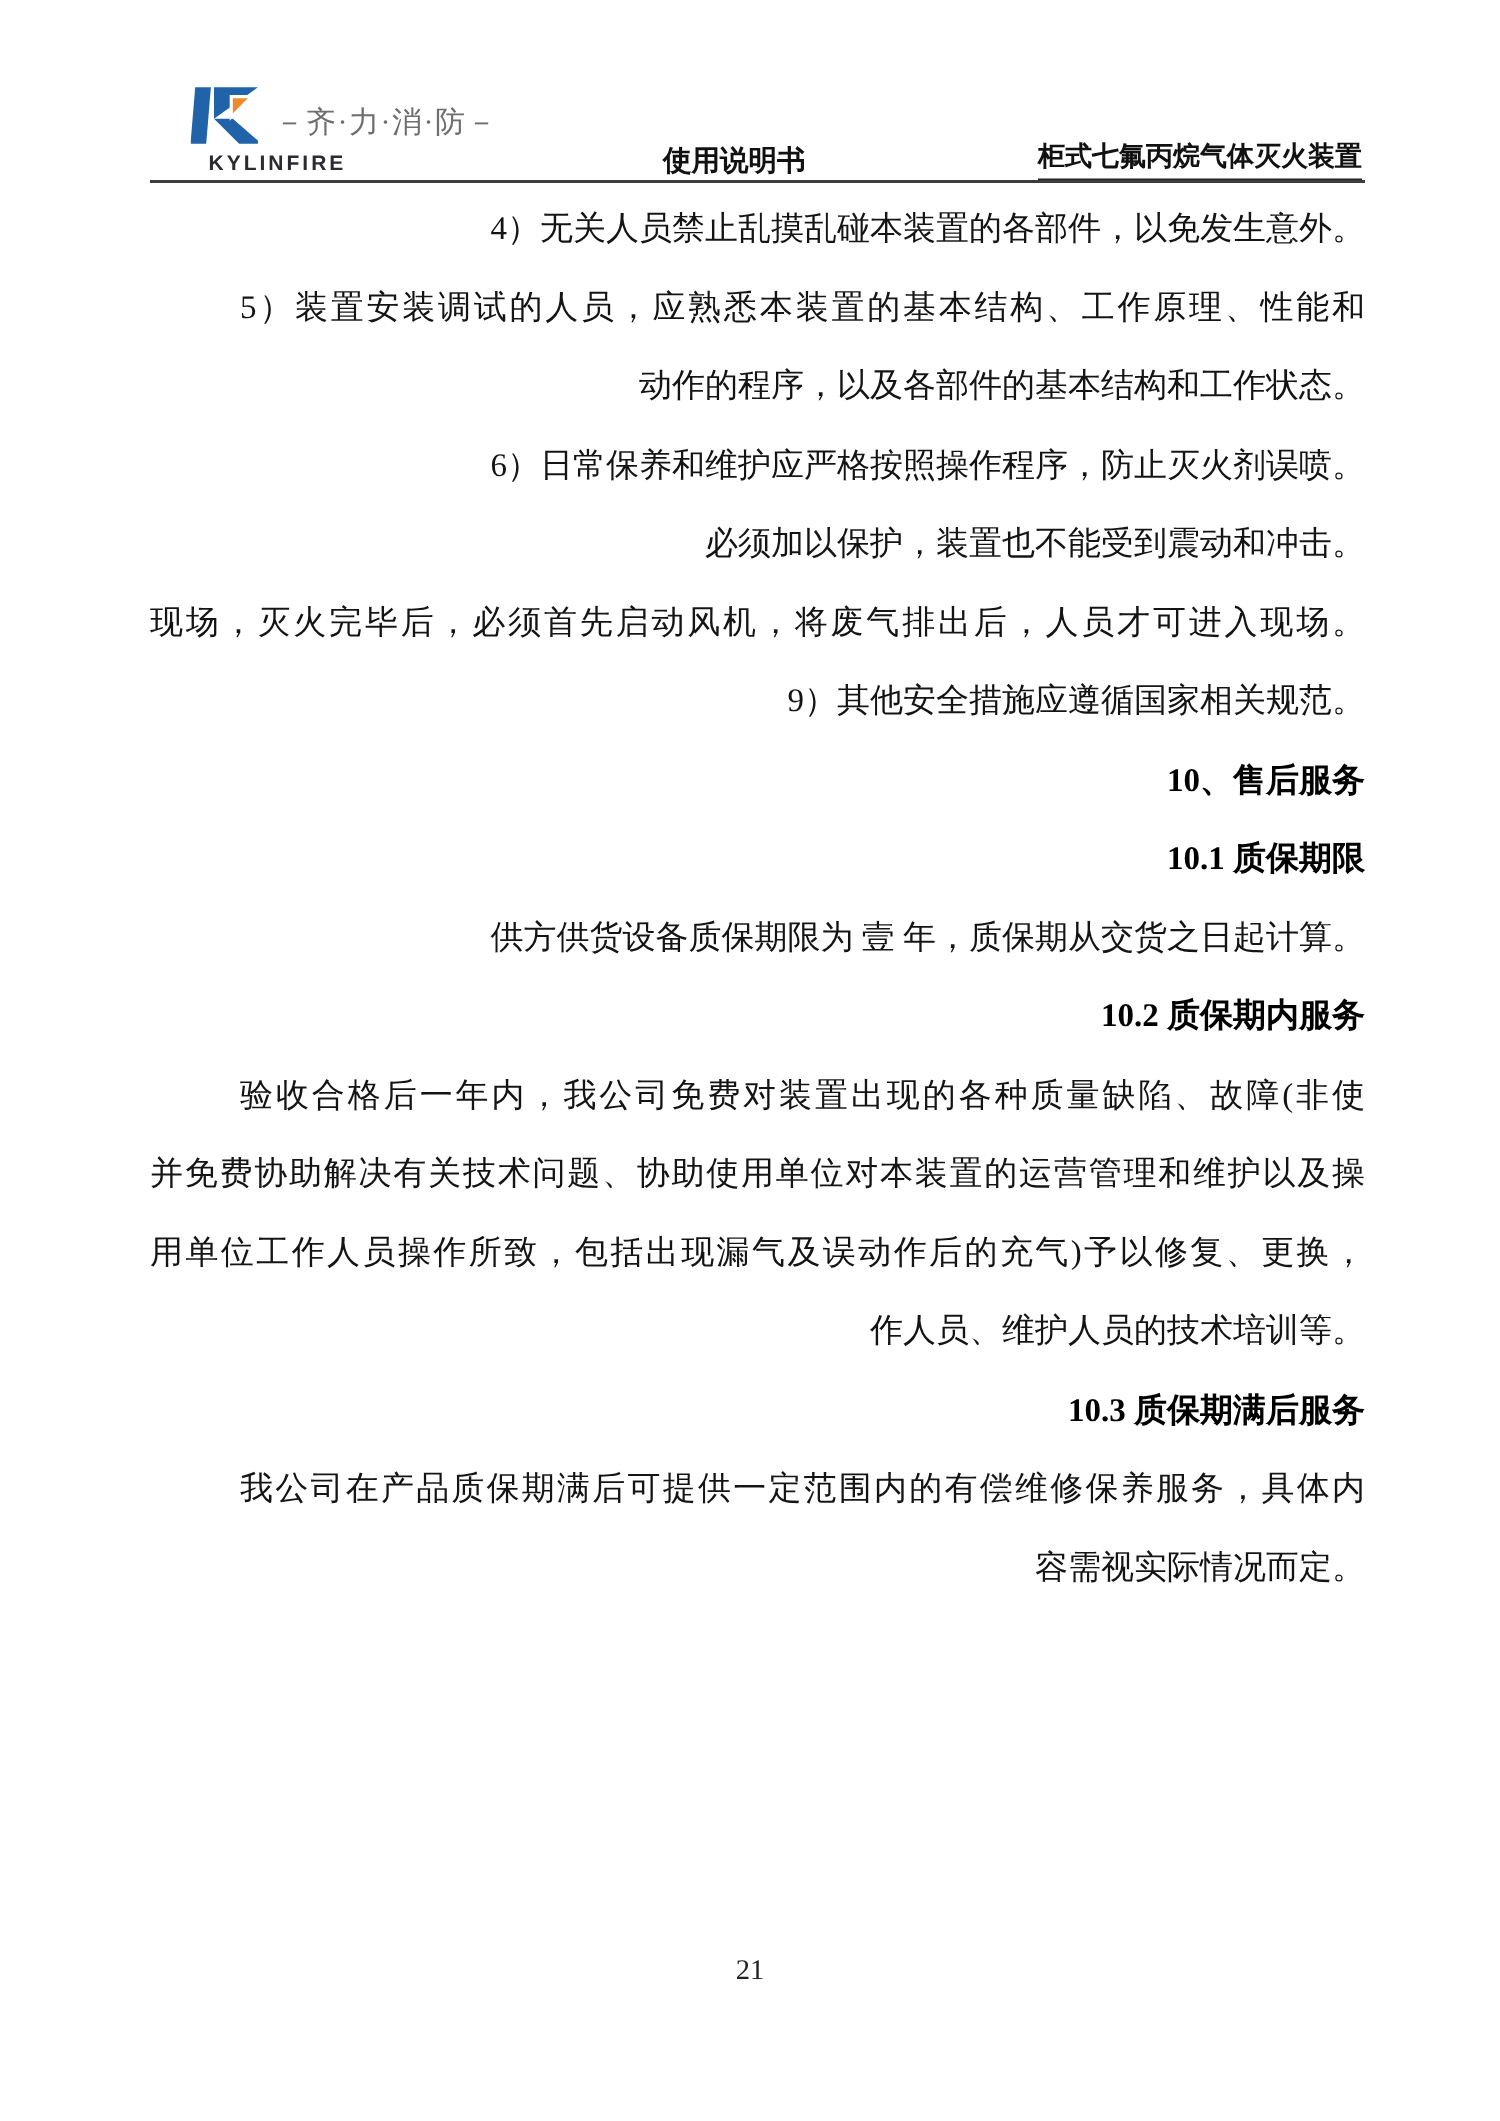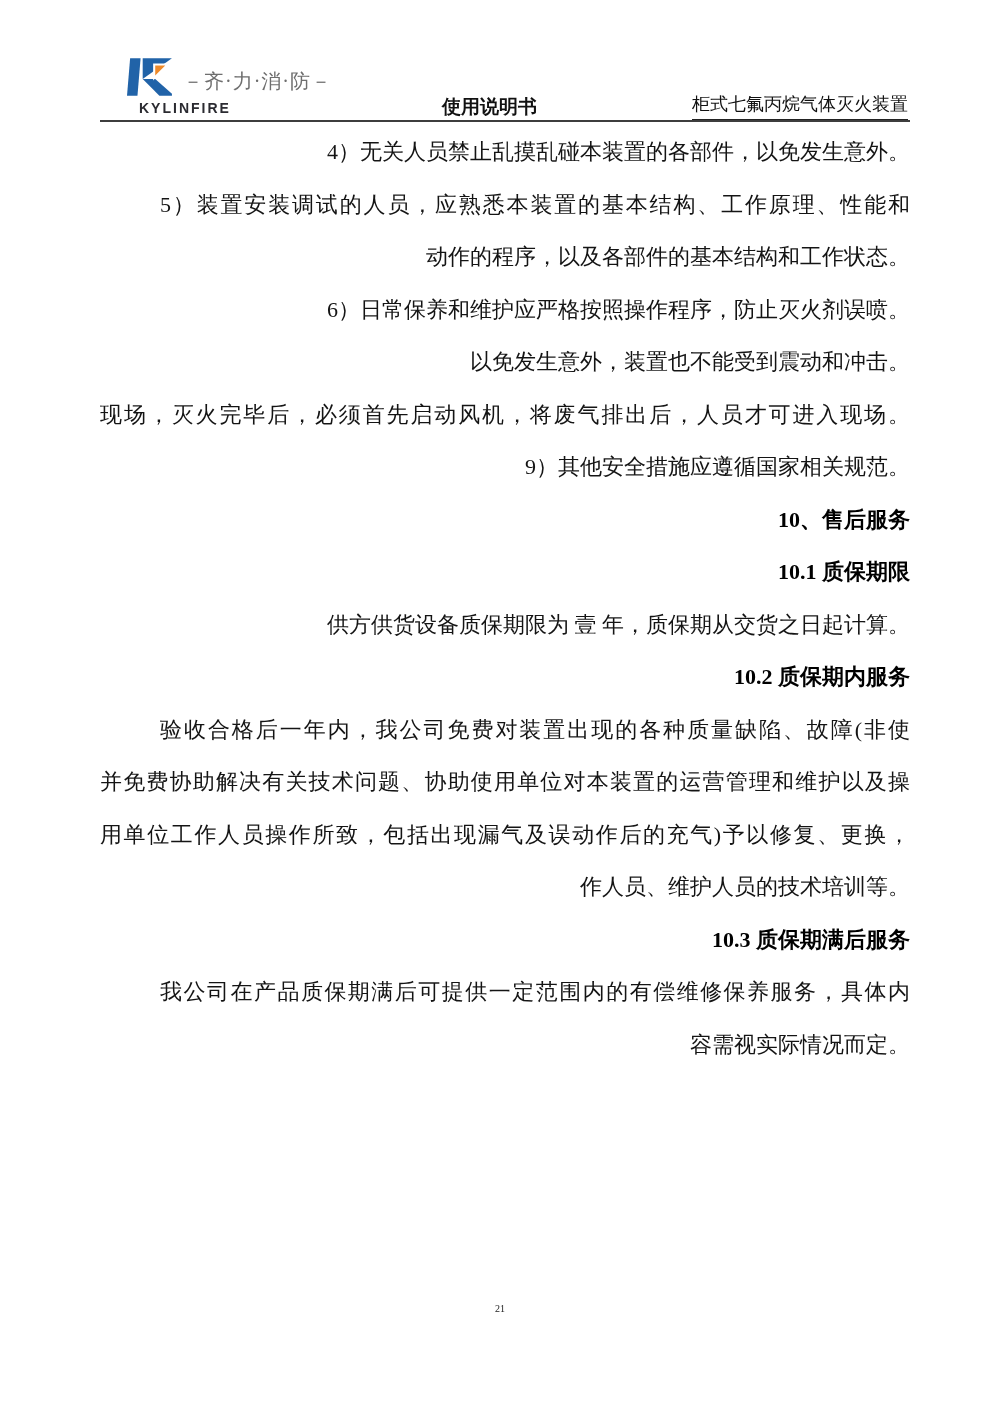--- a/index.html
+++ b/index.html
@@ -28,21 +28,21 @@
     color:#6e6e6e;
   }
   .doc-type{
     position:absolute;left:442px;top:94px;
     font-family:"Liberation Sans", sans-serif;
     font-weight:bold;font-size:19px;color:#111;
   }
   .doc-title{
     position:absolute;right:92px;top:92px;
     font-family:"Liberation Sans", sans-serif;
-    font-weight:normal;font-size:18px;color:#111;
+    font-weight:bold;font-size:18px;color:#111;
     border-bottom:3px solid #222;
     padding-bottom:3px;
   }
   .header-rule{
     position:absolute;left:100px;right:90px;top:120px;
     height:2px;background:#3d3d3d;
   }
   
   .content{
     position:absolute;left:100px;right:90px;top:126px;
@@ -53,21 +53,21 @@
     text-align:right;
     color:#141414;
   }
   .ln.ind{padding-left:60px;}
   .ln.just{text-align:justify;text-align-last:justify;}
   .ln.bold{font-weight:bold;color:#000;}
   
   .page-number{
     position:absolute;left:0;right:0;top:1303px;
     text-align:center;
-    font-size:10px;color:#222;
+    font-size:19px;color:#222;
   }
 </style>
 </head>
 <body>
 
 <div class="page">
 
   <svg class="logo-mark" viewBox="0 0 44 36" aria-hidden="true">
     <polygon points="3,0 13,0 10,36 0,36" fill="#2163a8"></polygon>
     <polygon points="15,0 43,0 15,20" fill="#2163a8"></polygon>
@@ -78,21 +78,21 @@
   <div class="slogan">－齐·力·消·防－</div>
   <div class="doc-type">使用说明书</div>
   <div class="doc-title">柜式七氟丙烷气体灭火装置</div>
   <div class="header-rule"></div>
 
   <div class="content">
     <div class="ln ind">4）无关人员禁止乱摸乱碰本装置的各部件，以免发生意外。</div>
     <div class="ln ind just">5）装置安装调试的人员，应熟悉本装置的基本结构、工作原理、性能和</div>
     <div class="ln">动作的程序，以及各部件的基本结构和工作状态。</div>
     <div class="ln ind">6）日常保养和维护应严格按照操作程序，防止灭火剂误喷。</div>
-    <div class="ln">以免发生意外，装置也不能受到震动和冲击。</div>
+    <div class="ln">必须加以保护，装置也不能受到震动和冲击。</div>
     <div class="ln just">现场，灭火完毕后，必须首先启动风机，将废气排出后，人员才可进入现场。</div>
     <div class="ln ind">9）其他安全措施应遵循国家相关规范。</div>
     <div class="ln ind bold">10、售后服务</div>
     <div class="ln ind bold">10.1 质保期限</div>
     <div class="ln ind">供方供货设备质保期限为 壹 年，质保期从交货之日起计算。</div>
     <div class="ln ind bold">10.2 质保期内服务</div>
     <div class="ln ind just">验收合格后一年内，我公司免费对装置出现的各种质量缺陷、故障(非使</div>
     <div class="ln just">并免费协助解决有关技术问题、协助使用单位对本装置的运营管理和维护以及操</div>
     <div class="ln just">用单位工作人员操作所致，包括出现漏气及误动作后的充气)予以修复、更换，</div>
     <div class="ln">作人员、维护人员的技术培训等。</div>

